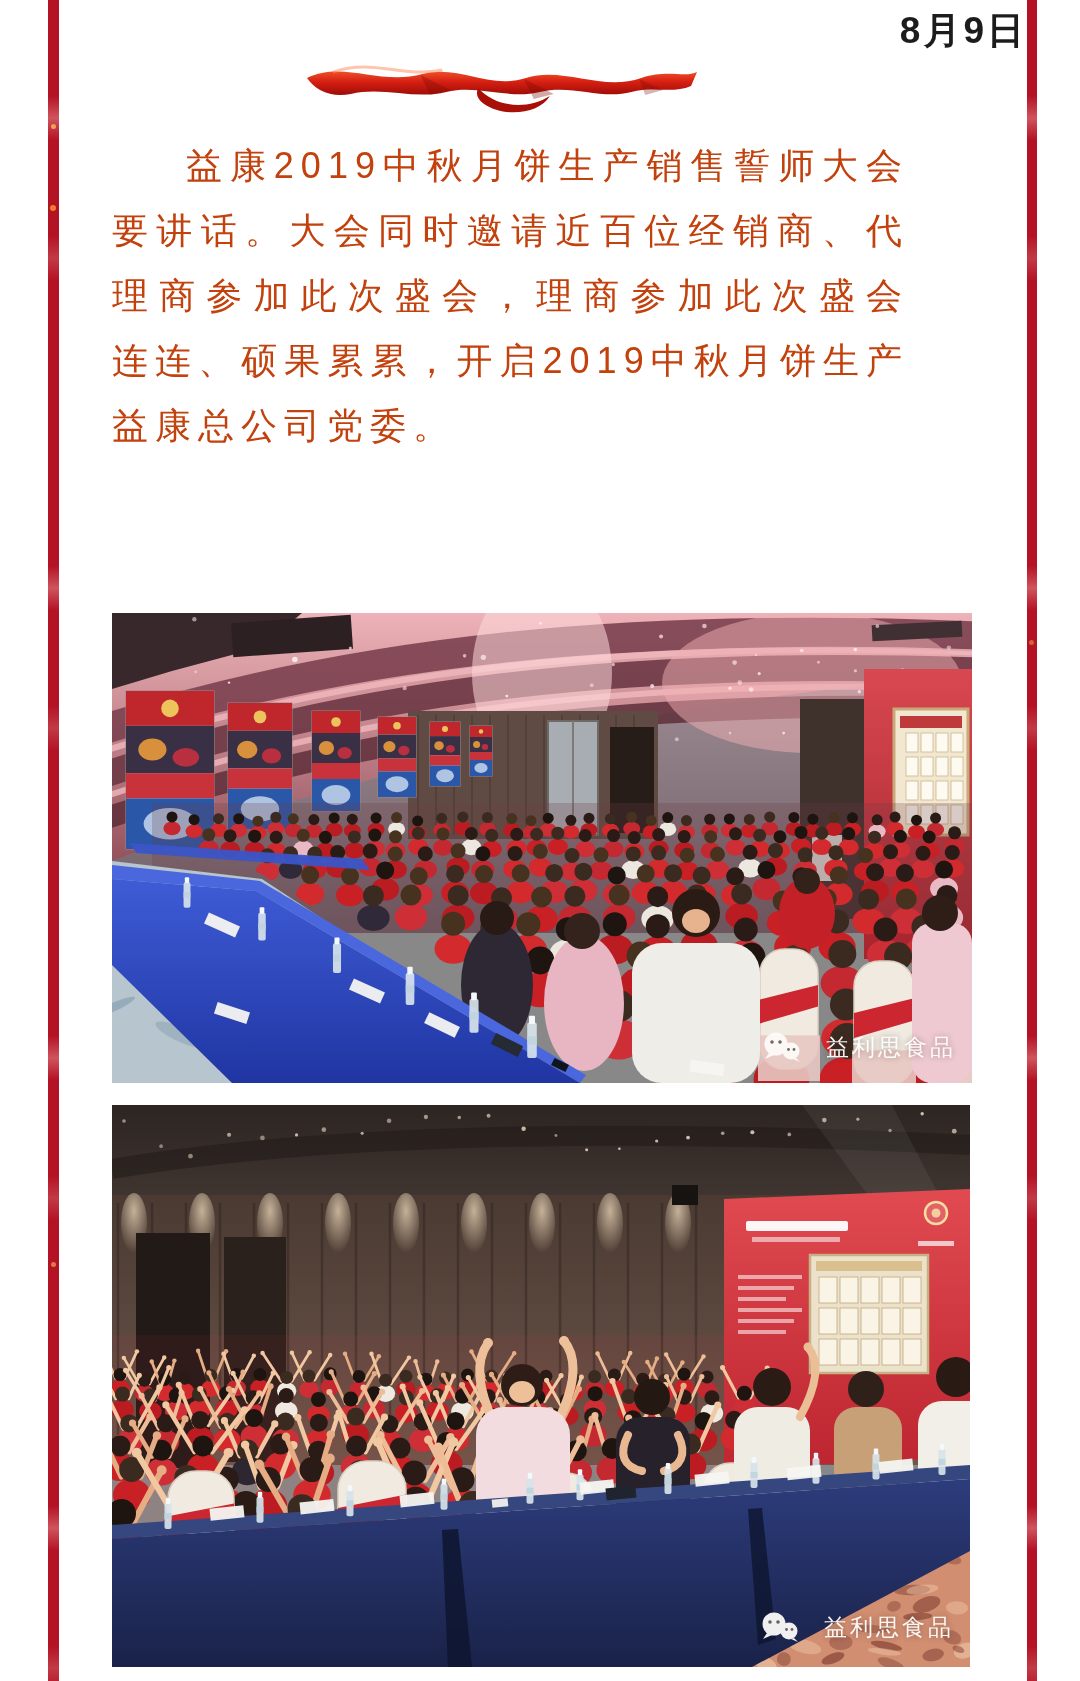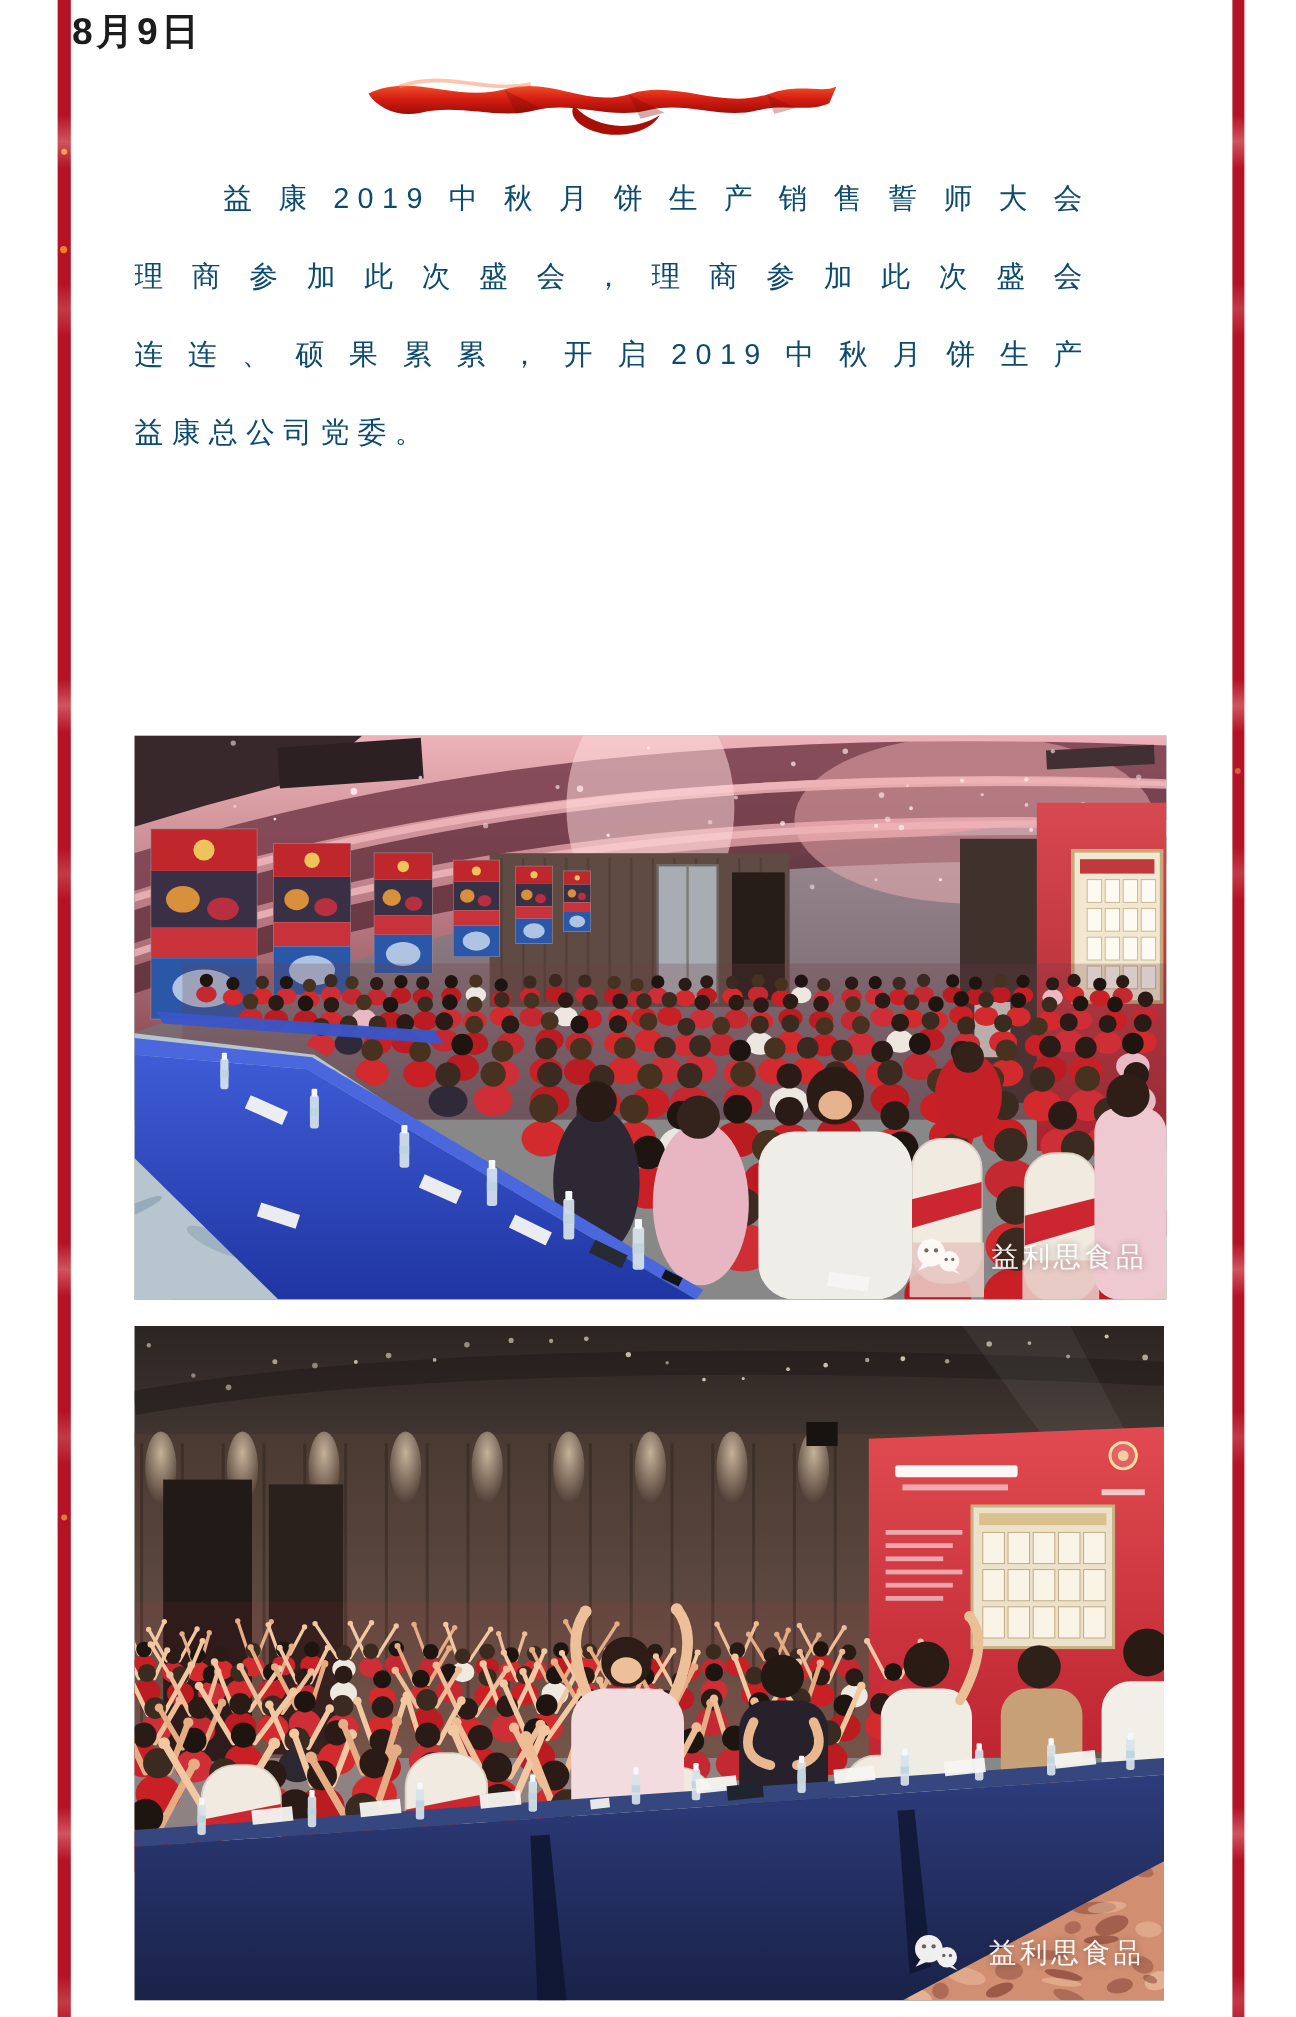--- a/index.html
+++ b/index.html
@@ -7,25 +7,25 @@
        font-family:"Liberation Sans","DejaVu Sans",sans-serif;}
   
   .stripe{position:absolute;top:0;bottom:0;
     background:repeating-linear-gradient(180deg,
       #b41325 0px,#b41325 96px,#cf545e 118px,#b41325 140px,
       #b41325 236px,#c23a46 258px,#b41325 280px,#b41325 470px);}
   .stripe-left{left:48px;width:11px;}
   .stripe-right{left:1027px;width:10px;}
   .dot{position:absolute;border-radius:50%;}
   
-  .title{position:absolute;top:6px;left:60px;width:967px;text-align:left;
-    font-size:31px;font-weight:bold;color:#1c1c1c;letter-spacing:3px;}
+  .title{position:absolute;top:6px;left:60px;width:967px;text-align:right;
+    font-size:37px;font-weight:bold;color:#1c1c1c;letter-spacing:3px;}
   .ribbon{position:absolute;left:303px;top:48px;width:398px;height:72px;}
   
-  .para{position:absolute;left:112px;top:133px;width:797px;color:#0c4a6e;font-size:24px;}
+  .para{position:absolute;left:112px;top:133px;width:797px;color:#c2410c;font-size:36px;}
   .pline{height:65px;line-height:65px;letter-spacing:7px;white-space:nowrap;
     text-align:justify;text-align-last:justify;overflow:hidden;}
   .pl-first{text-indent:74px;}
   .pl-last{text-align-last:left;}
   
   .photo{position:absolute;left:112px;overflow:hidden;background:#888;}
   .photo1{top:613px;width:860px;height:470px;}
   .photo2{top:1105px;width:858px;height:562px;}
   .photo svg.scene{display:block;width:100%;height:100%;}
   .wm{position:absolute;right:16px;display:flex;align-items:center;gap:23px;
@@ -60,20 +60,21 @@
   <path fill="url(#rg)" d="M4,30 C40,12 78,38 120,26 C158,16 186,42 224,30 C262,18 300,44 340,30 C366,21 384,30 396,24 L390,38 C372,46 352,38 330,44 C300,52 270,36 238,44 C206,52 176,36 144,44 C112,52 80,38 48,46 C28,50 12,42 4,30 Z"></path>
   <path fill="#a80f06" d="M176,40 C194,60 226,62 248,48 C238,66 202,70 182,56 C176,52 173,46 176,40 Z"></path>
   <path fill="#7e0b04" opacity=".35" d="M118,27 L148,42 L128,47 Z"></path>
   <path fill="#7e0b04" opacity=".35" d="M222,31 L252,46 L232,51 Z"></path>
   <path fill="#7e0b04" opacity=".3" d="M338,31 L362,42 L344,47 Z"></path>
   <path fill="none" stroke="#ff8a5a" stroke-width="3" opacity=".5" d="M30,24 C70,10 100,30 140,22"></path>
 </svg>
 
 <div class="para">
   <div class="pline pl-first">益康2019中秋月饼生产销售誓师大会</div>
+  <div class="pline">要讲话。大会同时邀请近百位经销商、代</div>
   <div class="pline">理商参加此次盛会，理商参加此次盛会</div>
   <div class="pline">连连、硕果累累，开启2019中秋月饼生产</div>
   <div class="pline pl-last">益康总公司党委。</div>
 </div>
 
 <div class="photo photo1">
 <svg class="scene" viewBox="0 0 860 470" preserveAspectRatio="none">
   <defs>
     <linearGradient id="ceil1" x1="0" y1="0" x2="0" y2="1">
           <stop offset="0" stop-color="#edb3b8"></stop>

